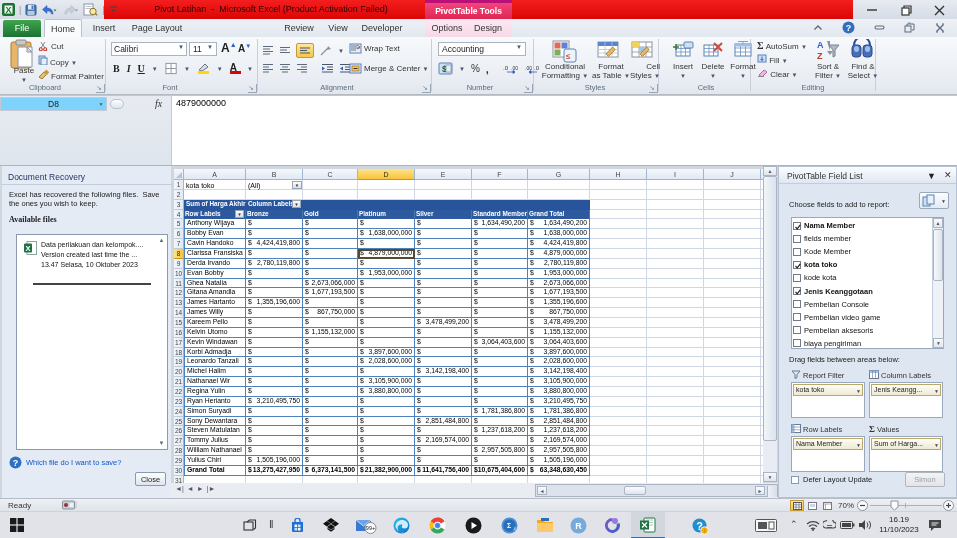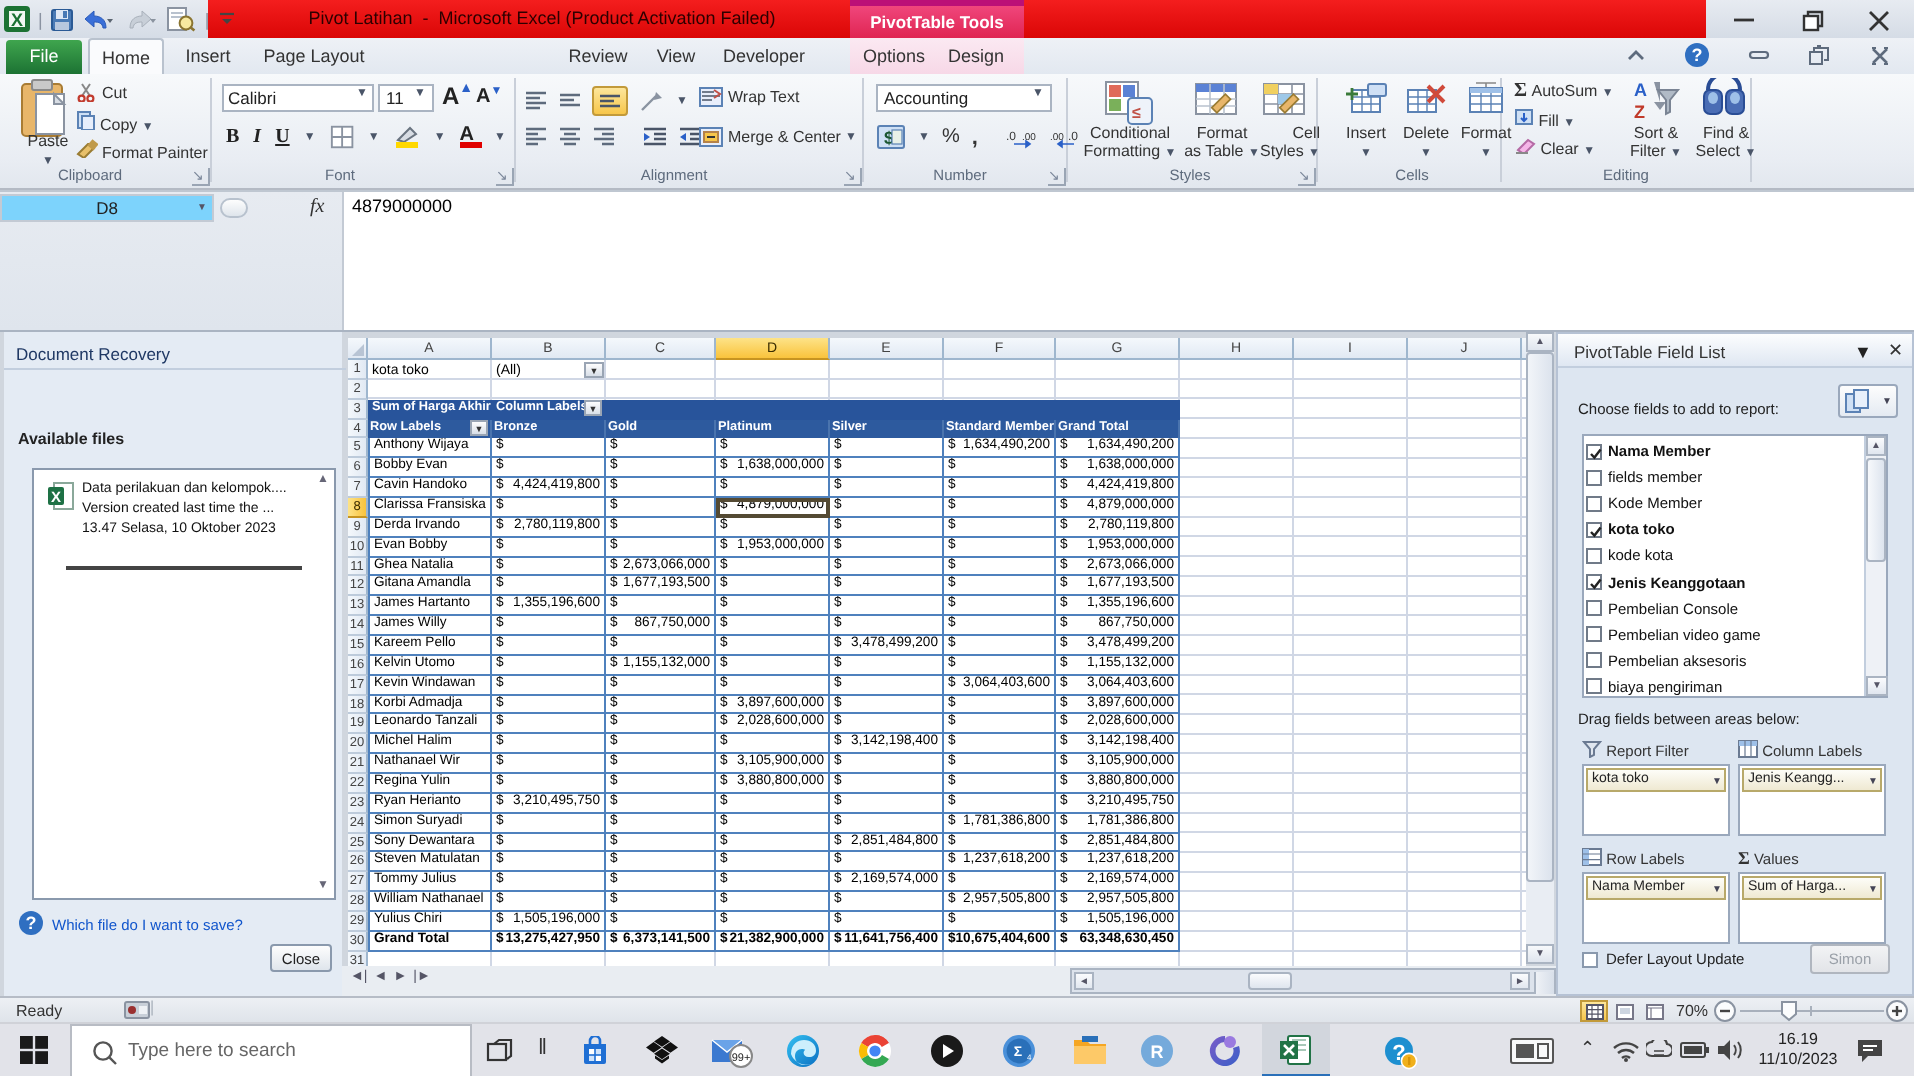--- a/index.html
+++ b/index.html
@@ -401,21 +401,22 @@
 <div id="fbar" class="abs"></div>
 <div id="namebox" class="abs">D8</div>
 <div class="abs" style="left:96px;top:99px;width:10px;height:10px;font-size:5px;color:#556;text-align:center;line-height:10px;">▼</div>
 <div class="abs" style="left:110px;top:99px;width:14px;height:10px;border-radius:5px;background:linear-gradient(#fdfdfd,#dfe5ec);border:1px solid #b8c2ce;"></div>
 <div id="fx" class="abs">fx</div>
 <div id="fcontent" class="abs">4879000000</div>
 <div id="main" class="abs">
   <div id="docrec" class="abs">
 <div class="abs" style="left:6px;top:6px;font-size:8.5px;color:#1f3864;">Document Recovery</div>
 <div class="abs" style="left:0;top:18px;width:171px;height:1px;background:#c2cede;"></div>
-<div class="abs" style="left:7px;top:49px;font-size:8px;font-weight:bold;color:#222;">Available files</div>
+<div class="abs" style="left:7px;top:24px;width:158px;font-size:7.5px;color:#222;line-height:1.25;">Excel has recovered the following files.&nbsp; Save the ones you wish to keep.</div>
+<div class="abs" style="left:7px;top:49px;font-size:8px;font-weight:bold;color:#222;font-family:Liberation Serif, serif;">Available files</div>
 <div class="abs" style="left:14px;top:68px;width:152px;height:216px;background:#fff;border:1px solid #8a99ad;">
   <div class="abs" style="left:7px;top:6px;width:13px;height:14px;">
     <svg width="13" height="14" viewBox="0 0 13 14">
             <rect x="3" y="0.5" width="9.5" height="13" fill="#fff" stroke="#8aa89a"></rect>
             <rect x="0" y="2.5" width="8" height="9" rx="1" fill="#1e7145"></rect>
             <text x="4" y="9.8" text-anchor="middle" font-size="7.5" font-weight="bold" fill="#fff">X</text>
           </svg>
   </div>
   <div class="abs" style="left:24px;top:5px;width:125px;font-size:7px;color:#111;line-height:1.45;">Data perilakuan dan kelompok....<br>Version created last time the ...<br>13.47 Selasa, 10 Oktober 2023</div>
   <div class="abs" style="left:16px;top:48px;width:118px;height:2px;background:#444;"></div>
@@ -1324,27 +1325,20 @@
       </svg>
 </div>
 </div>
 <div id="taskbar" class="abs">
 <svg class="abs" style="left:10px;top:6px;" width="14" height="14" viewBox="0 0 14 14">
       <rect x="0" y="0" width="6.4" height="6.4" fill="#1a1a1a"></rect>
       <rect x="7.6" y="0" width="6.4" height="6.4" fill="#1a1a1a"></rect>
       <rect x="0" y="7.6" width="6.4" height="6.4" fill="#1a1a1a"></rect>
       <rect x="7.6" y="7.6" width="6.4" height="6.4" fill="#1a1a1a"></rect>
     </svg>
-<div class="abs" style="left:35px;top:0;width:201px;height:27px;background:#fff;border:1px solid #b8bcc4;">
- <svg style="position:absolute;left:10px;top:7px;" width="13" height="13" viewBox="0 0 13 13">
-        <circle cx="5.5" cy="5.5" r="4.3" fill="none" stroke="#555" stroke-width="1.2"></circle>
-        <line x1="8.8" y1="8.8" x2="12" y2="12" stroke="#555" stroke-width="1.2"></line>
-      </svg>
- <span style="position:absolute;left:28px;top:7px;font-size:9.5px;color:#666;">Type here to search</span>
-</div>
 <svg class="abs" style="left:243px;top:7px;" width="14" height="13" viewBox="0 0 14 13">
       <rect x="1" y="3" width="9" height="8" fill="none" stroke="#333" stroke-width="1.1"></rect>
       <path d="M4 3 l2.5 -2 l6 0 l0 8 l-2 1.5" fill="none" stroke="#333" stroke-width="1.1"></path>
     </svg>
 <span class="abs" style="left:269px;top:6px;color:#333;font-size:11px;">‖</span>
 <svg class="abs" style="left:290px;top:6px;" width="15" height="15" viewBox="0 0 15 15">
       <path d="M2 4 h11 v9 a1 1 0 0 1 -1 1 h-9 a1 1 0 0 1 -1 -1 z" fill="#1f6fd4"></path>
       <path d="M5 4 v-1.5 a2.5 2.5 0 0 1 5 0 V4" fill="none" stroke="#1f6fd4" stroke-width="1.3"></path>
       <rect x="4.5" y="6.5" width="2.6" height="2.6" fill="#fff"></rect>
       <rect x="7.9" y="6.5" width="2.6" height="2.6" fill="#cfe3fa"></rect>

